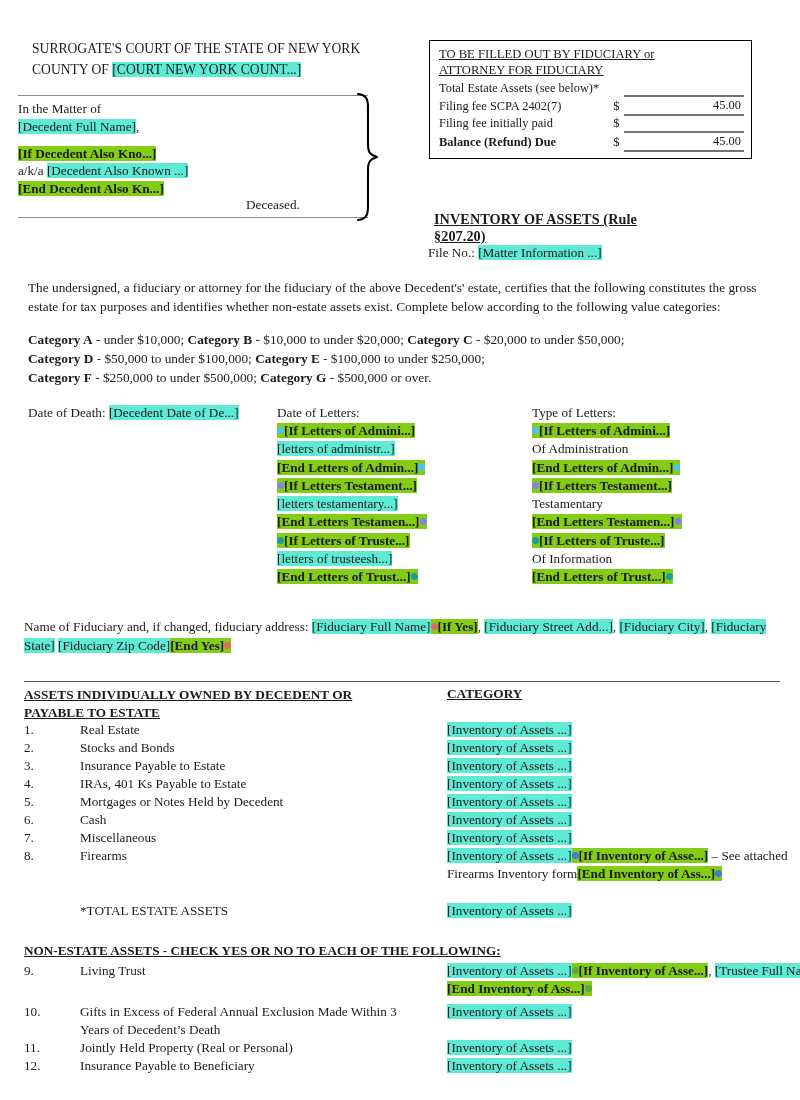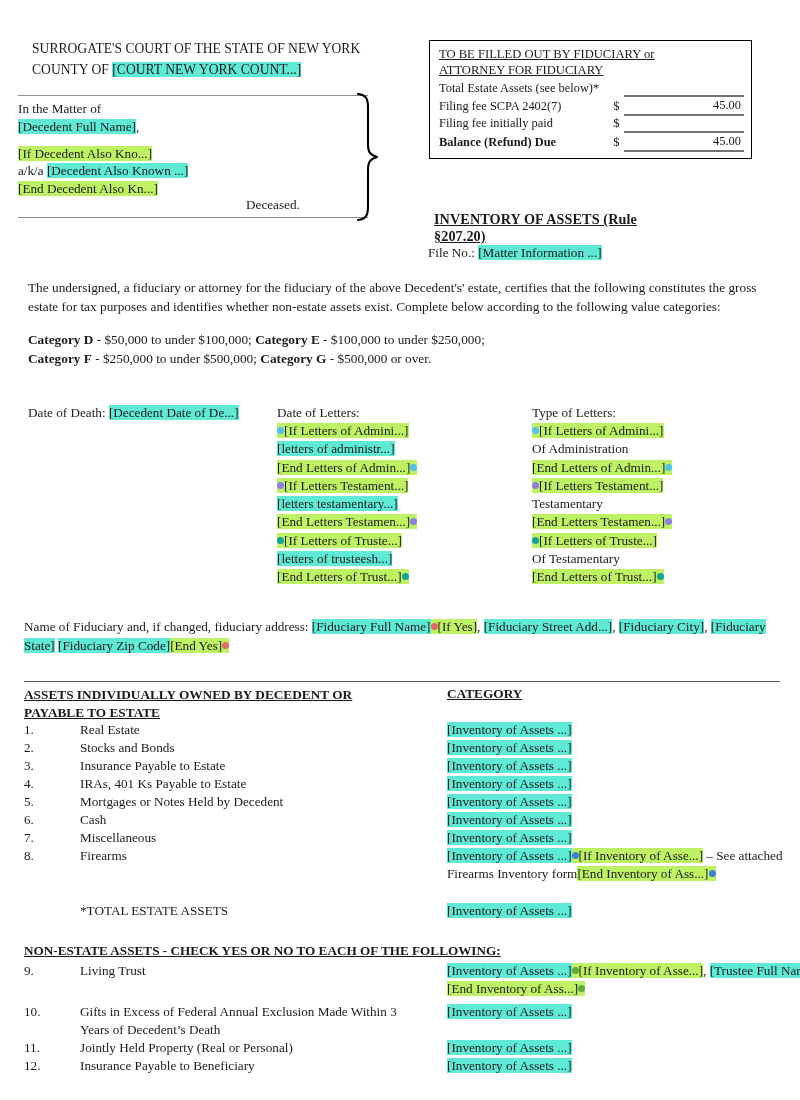--- a/index.html
+++ b/index.html
@@ -17,21 +17,21 @@
     overflow: hidden;
   }
   .page {
     position: absolute;
     left: 0; top: 0;
     width: 648px; height: 1100px;
   }
 
   
   .hl   { background: #5eead4; }        
-  .gray { background: #bef264; }        
+  .gray { background: #84cc16; font-weight: bold; }        
   .b    { font-weight: bold; }
 
   .dot {
     display: inline-block;
     width: 7px; height: 7px;
     border-radius: 50%;
     vertical-align: 1px;
     margin: 0 0px;
   }
   .dot-cyan   { background: #4fc3e8; }
@@ -298,20 +298,21 @@
       <path d="M2,2 C11,3 12,8 12,16 L12,52 C12,60 14,63 21,65 C14,67 12,70 12,78 L12,114 C12,122 11,127 2,128" fill="none" stroke="#000000" stroke-width="2.1" stroke-linecap="round" stroke-linejoin="round"></path>
     </svg>
   </div>
 
   <div id="inventory-title">INVENTORY OF ASSETS (Rule §207.20)</div>
   <div id="file-no"><span>File No.: </span><span class="hl">[Matter Information  ...]</span></div>
 
   <div id="intro">The undersigned, a fiduciary or attorney for the fiduciary of the above Decedent's' estate, certifies that the following constitutes the gross estate for tax purposes and identifies whether non-estate assets exist. Complete below according to the following value categories:</div>
 
   <div id="categories">
+    <div><span class="b">Category A</span><span> - under $10,000; </span><span class="b">Category B</span><span> - $10,000 to under $20,000; </span><span class="b">Category C</span><span> - $20,000 to under $50,000;</span></div>
     <div><span class="b">Category D</span><span> - $50,000 to under $100,000; </span><span class="b">Category E</span><span> - $100,000 to under $250,000;</span></div>
     <div><span class="b">Category F</span><span> - $250,000 to under $500,000; </span><span class="b">Category G</span><span> - $500,000 or over.</span></div>
   </div>
 
   <div class="col" id="col-dod">
     <span>Date of Death: </span><span class="hl">[Decedent  Date of De...]</span>
   </div>
 
   <div class="col" id="col-dol">
     <div>Date of Letters:</div>
@@ -328,21 +329,21 @@
 
   <div class="col" id="col-tol">
     <div>Type of Letters:</div>
     <div class="row"><span class="gray"><span class="dot dot-cyan"></span><span>[If Letters of Admini...]</span></span></div>
     <div class="row"><span>Of Administration</span></div>
     <div class="row"><span class="gray"><span>[End Letters of Admin...]</span><span class="dot dot-cyan"></span></span></div>
     <div class="row"><span class="gray"><span class="dot dot-purple"></span><span>[If Letters Testament...]</span></span></div>
     <div class="row"><span>Testamentary</span></div>
     <div class="row"><span class="gray"><span>[End Letters Testamen...]</span><span class="dot dot-purple"></span></span></div>
     <div class="row"><span class="gray"><span class="dot dot-teal"></span><span>[If Letters of Truste...]</span></span></div>
-    <div class="row"><span>Of Testamentary</span></div>
+    <div class="row"><span>Of Information</span></div>
     <div class="row"><span class="gray"><span>[End Letters of Trust...]</span><span class="dot dot-teal"></span></span></div>
   </div>
 
   <div id="fiduciary-line"><span>Name of Fiduciary and, if changed, fiduciary address: </span><span class="hl">[Fiduciary Full Name]</span><span class="gray"><span class="dot dot-red"></span><span>[If Yes]</span></span><span>, </span><span class="hl">[Fiduciary Street Add...]</span><span>, </span><span class="hl">[Fiduciary City]</span><span>, </span><span class="hl">[Fiduciary State]</span><span> </span><span class="hl">[Fiduciary Zip Code]</span><span class="gray"><span>[End Yes]</span><span class="dot dot-red"></span></span></div>
 
   <div id="divider"></div>
 
   <div id="assets-head-left">
     <div>ASSETS INDIVIDUALLY OWNED BY DECEDENT OR</div>
     <div>PAYABLE TO ESTATE</div>

